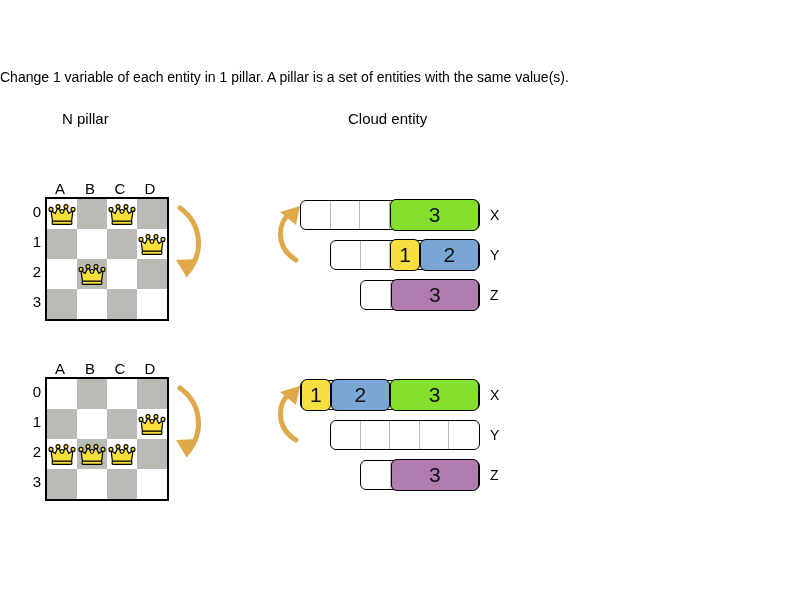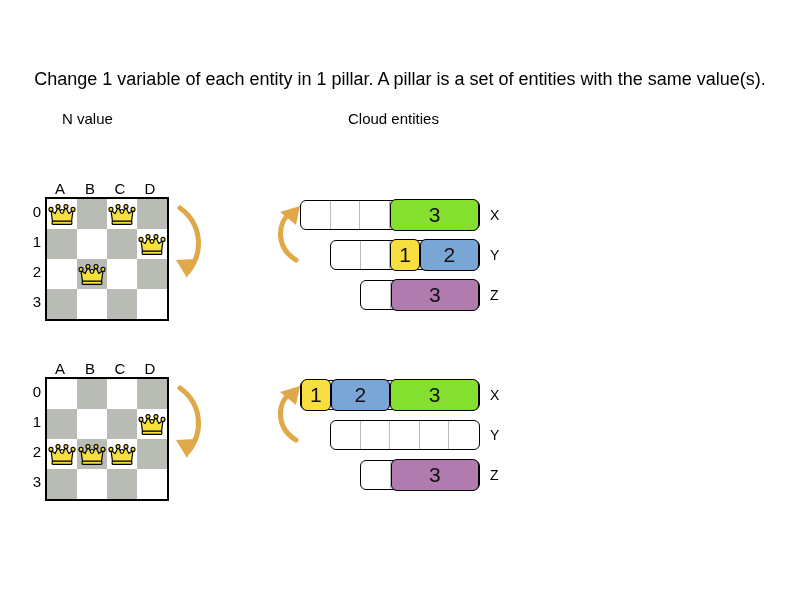--- a/index.html
+++ b/index.html
@@ -9,22 +9,22 @@
     color:#000;overflow:hidden;position:relative;
   }
   .page{position:relative;width:800px;height:600px;}
 
   
   .title{
     position:absolute;top:24px;left:0;width:800px;text-align:center;
     font-size:37px;font-weight:400;letter-spacing:0px;line-height:1.1;
   }
   .subtitle{
-    position:absolute;top:69px;left:0;width:800px;text-align:center;
-    font-size:18px;font-weight:400;
+    position:absolute;top:69px;left:0;width:800px;
+    font-size:14px;font-weight:400;
   }
 
   
   .sect-head{position:absolute;font-size:15px;}
   .sect-nqueens{left:62px;top:110px;}
   .sect-cloud{left:348px;top:110px;}
   .board{
     position:absolute;left:45px;top:197px;
     width:120px;height:120px;
     border:2px solid #000;box-sizing:content-box;
@@ -73,22 +73,22 @@
     position:absolute;font-size:14px;line-height:30px;height:30px;
   }
 </style>
 </head>
 <body>
 
 <div class="page">
 
   <div class="subtitle">Change 1 variable of each entity in 1 pillar. A pillar is a set of entities with the same value(s).</div>
 
-  <div class="sect-head sect-nqueens">N value</div>
-  <div class="sect-head sect-cloud">Cloud entities</div>
+  <div class="sect-head sect-nqueens">N pillar</div>
+  <div class="sect-head sect-cloud">Cloud entity</div>
 
   <div id="nqueens-before">
       <div class="colhead" style="left:45px;top:180px;">A</div>
       <div class="colhead" style="left:75px;top:180px;">B</div>
       <div class="colhead" style="left:105px;top:180px;">C</div>
       <div class="colhead" style="left:135px;top:180px;">D</div>
       <div class="rowhead" style="top:197px;">0</div>
       <div class="rowhead" style="top:227px;">1</div>
       <div class="rowhead" style="top:257px;">2</div>
       <div class="rowhead" style="top:287px;">3</div>

